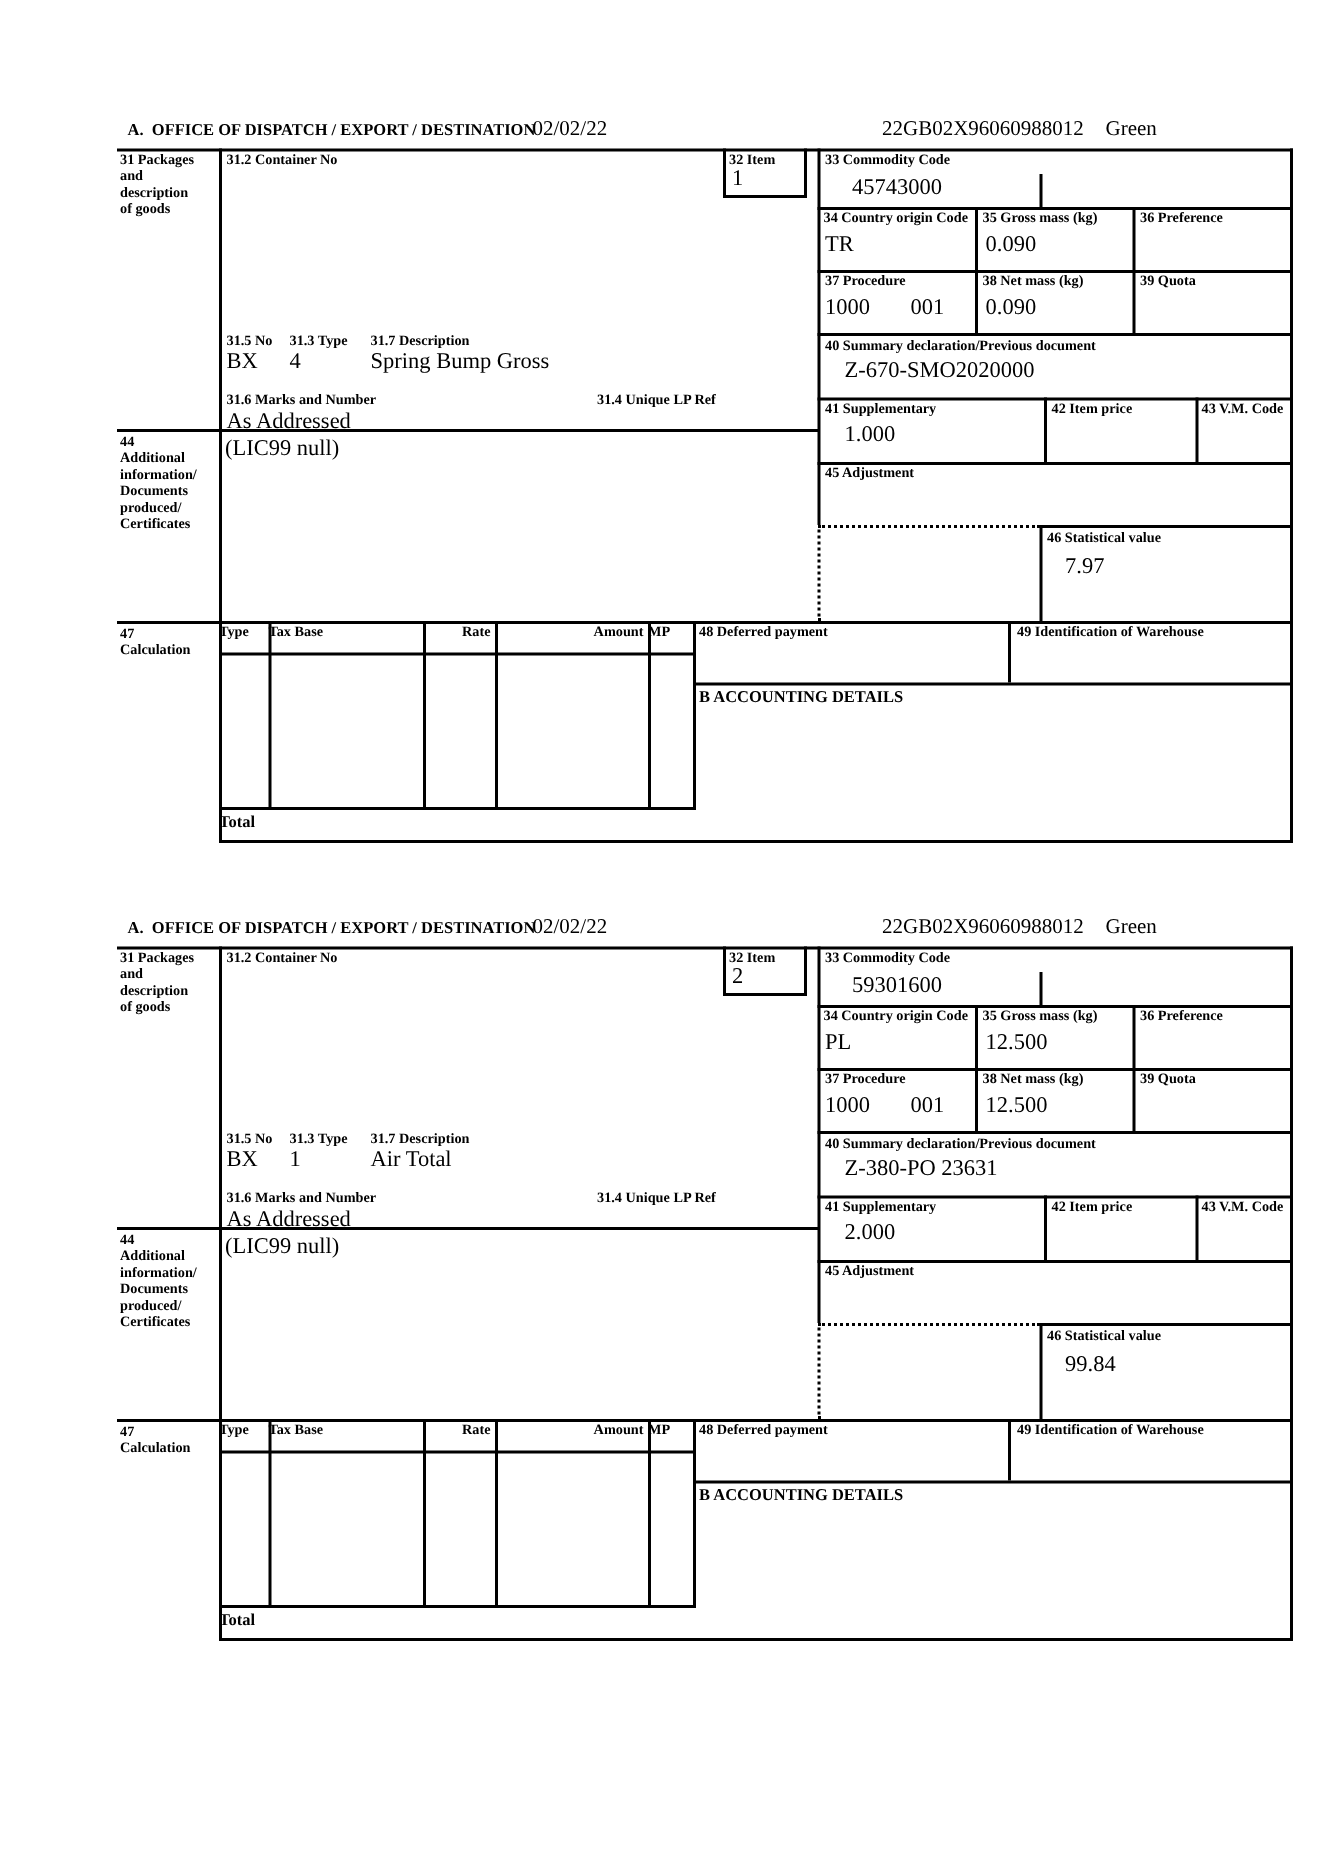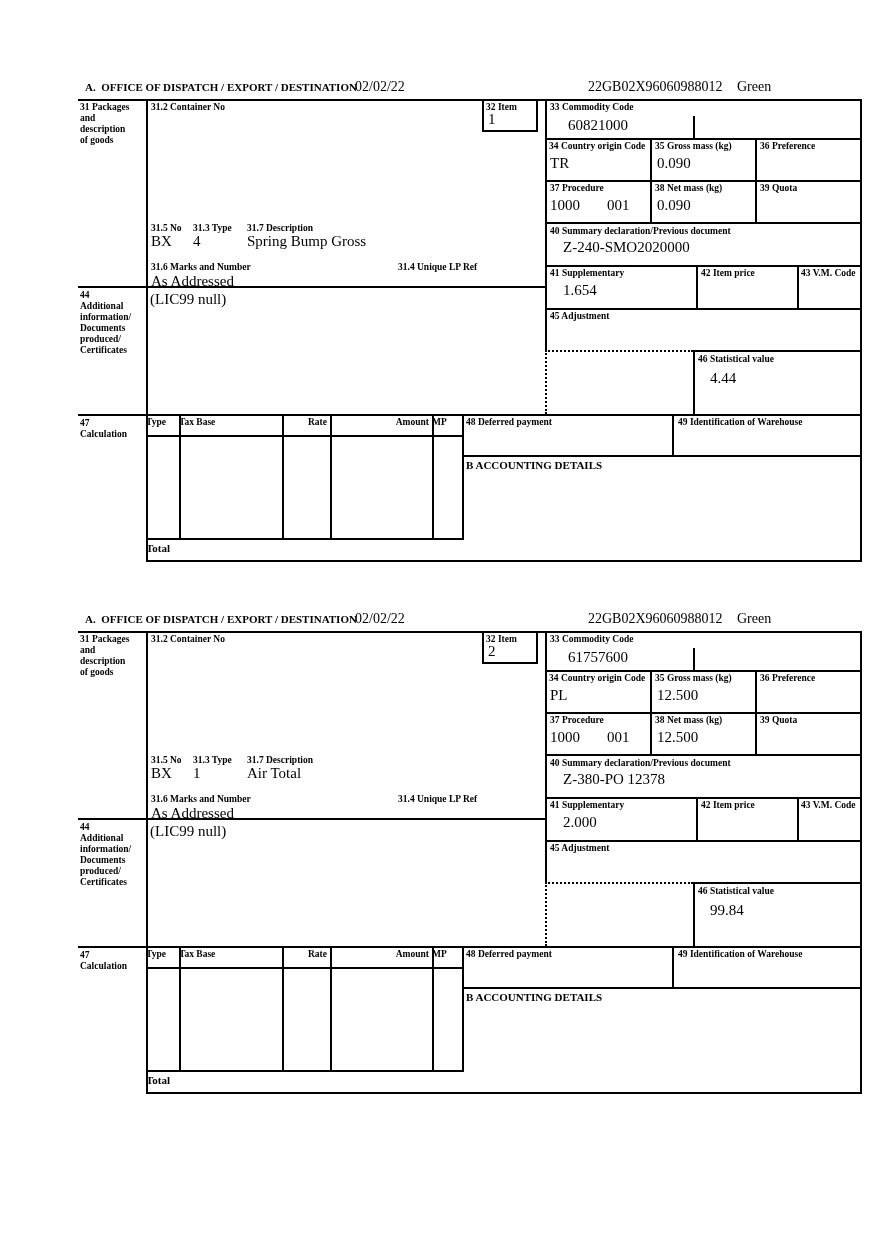--- a/index.html
+++ b/index.html
@@ -65,57 +65,57 @@
     <div class="vl" style="left:860px;top:21px;height:461px"></div>
 
     <div class="lbl" style="left:80px;top:24px;width:64px">31 Packages
 and
 description
 of goods</div>
     <div class="lbl" style="left:151px;top:24px">31.2 Container No</div>
     <div class="lbl" style="left:486px;top:24px">32 Item</div>
     <div class="val" style="left:488px;top:33px">1</div>
     <div class="lbl" style="left:550px;top:24px">33 Commodity Code</div>
-    <div class="val" style="left:568px;top:39px">60821000</div>
+    <div class="val" style="left:568px;top:39px">45743000</div>
     <div class="lbl" style="left:549px;top:63px">34 Country origin Code</div>
     <div class="val" style="left:550px;top:77px">TR</div>
     <div class="lbl" style="left:655px;top:63px">35 Gross mass (kg)</div>
     <div class="val" style="left:657px;top:77px">0.090</div>
     <div class="lbl" style="left:760px;top:63px">36 Preference</div>
     <div class="lbl" style="left:550px;top:105px">37 Procedure</div>
     <div class="val" style="left:550px;top:119px">1000</div>
     <div class="val" style="left:607px;top:119px">001</div>
     <div class="lbl" style="left:655px;top:105px">38 Net mass (kg)</div>
     <div class="val" style="left:657px;top:119px">0.090</div>
     <div class="lbl" style="left:760px;top:105px">39 Quota</div>
     <div class="lbl" style="left:550px;top:148px">40 Summary declaration/Previous document</div>
-    <div class="val" style="left:563px;top:161px">Z-240-SMO2020000</div>
+    <div class="val" style="left:563px;top:161px">Z-670-SMO2020000</div>
     <div class="lbl" style="left:151px;top:145px">31.5 No</div>
     <div class="lbl" style="left:193px;top:145px">31.3 Type</div>
     <div class="lbl" style="left:247px;top:145px">31.7 Description</div>
     <div class="val" style="left:151px;top:155px">BX</div>
     <div class="val" style="left:193px;top:155px">4</div>
     <div class="val" style="left:247px;top:155px">Spring Bump Gross</div>
     <div class="lbl" style="left:151px;top:184px">31.6 Marks and Number</div>
     <div class="lbl" style="left:398px;top:184px">31.4 Unique LP Ref</div>
     <div class="val" style="left:151px;top:195px">As Addressed</div>
     <div class="lbl" style="left:550px;top:190px">41 Supplementary</div>
-    <div class="val" style="left:563px;top:204px">1.654</div>
+    <div class="val" style="left:563px;top:204px">1.000</div>
     <div class="lbl" style="left:701px;top:190px">42 Item price</div>
     <div class="lbl" style="left:801px;top:190px">43 V.M. Code</div>
     <div class="lbl" style="left:80px;top:212px;width:64px">44
 Additional
 information/
 Documents
 produced/
 Certificates</div>
     <div class="val" style="left:150px;top:213px">(LIC99 null)</div>
     <div class="lbl" style="left:550px;top:233px">45 Adjustment</div>
     <div class="lbl" style="left:698px;top:276px">46 Statistical value</div>
-    <div class="val" style="left:710px;top:292px">4.44</div>
+    <div class="val" style="left:710px;top:292px">7.97</div>
     <div class="lbl" style="left:80px;top:340px">47
 Calculation</div>
     <div class="lbl ctr" style="left:146px;top:339px;width:33px">Type</div>
     <div class="lbl ctr" style="left:179px;top:339px;width:103px">Tax Base</div>
     <div class="lbl rgt" style="left:282px;top:339px;width:45px">Rate</div>
     <div class="lbl rgt" style="left:330px;top:339px;width:99px">Amount</div>
     <div class="lbl ctr" style="left:432px;top:339px;width:30px">MP</div>
     <div class="lbl" style="left:466px;top:339px">48 Deferred payment</div>
     <div class="lbl" style="left:678px;top:339px">49 Identification of Warehouse</div>
     <div class="lbl2" style="left:466px;top:381px">B ACCOUNTING DETAILS</div>
@@ -165,34 +165,34 @@
     <div class="vl" style="left:860px;top:21px;height:461px"></div>
 
     <div class="lbl" style="left:80px;top:24px;width:64px">31 Packages
 and
 description
 of goods</div>
     <div class="lbl" style="left:151px;top:24px">31.2 Container No</div>
     <div class="lbl" style="left:486px;top:24px">32 Item</div>
     <div class="val" style="left:488px;top:33px">2</div>
     <div class="lbl" style="left:550px;top:24px">33 Commodity Code</div>
-    <div class="val" style="left:568px;top:39px">61757600</div>
+    <div class="val" style="left:568px;top:39px">59301600</div>
     <div class="lbl" style="left:549px;top:63px">34 Country origin Code</div>
     <div class="val" style="left:550px;top:77px">PL</div>
     <div class="lbl" style="left:655px;top:63px">35 Gross mass (kg)</div>
     <div class="val" style="left:657px;top:77px">12.500</div>
     <div class="lbl" style="left:760px;top:63px">36 Preference</div>
     <div class="lbl" style="left:550px;top:105px">37 Procedure</div>
     <div class="val" style="left:550px;top:119px">1000</div>
     <div class="val" style="left:607px;top:119px">001</div>
     <div class="lbl" style="left:655px;top:105px">38 Net mass (kg)</div>
     <div class="val" style="left:657px;top:119px">12.500</div>
     <div class="lbl" style="left:760px;top:105px">39 Quota</div>
     <div class="lbl" style="left:550px;top:148px">40 Summary declaration/Previous document</div>
-    <div class="val" style="left:563px;top:161px">Z-380-PO 12378</div>
+    <div class="val" style="left:563px;top:161px">Z-380-PO 23631</div>
     <div class="lbl" style="left:151px;top:145px">31.5 No</div>
     <div class="lbl" style="left:193px;top:145px">31.3 Type</div>
     <div class="lbl" style="left:247px;top:145px">31.7 Description</div>
     <div class="val" style="left:151px;top:155px">BX</div>
     <div class="val" style="left:193px;top:155px">1</div>
     <div class="val" style="left:247px;top:155px">Air Total</div>
     <div class="lbl" style="left:151px;top:184px">31.6 Marks and Number</div>
     <div class="lbl" style="left:398px;top:184px">31.4 Unique LP Ref</div>
     <div class="val" style="left:151px;top:195px">As Addressed</div>
     <div class="lbl" style="left:550px;top:190px">41 Supplementary</div>

